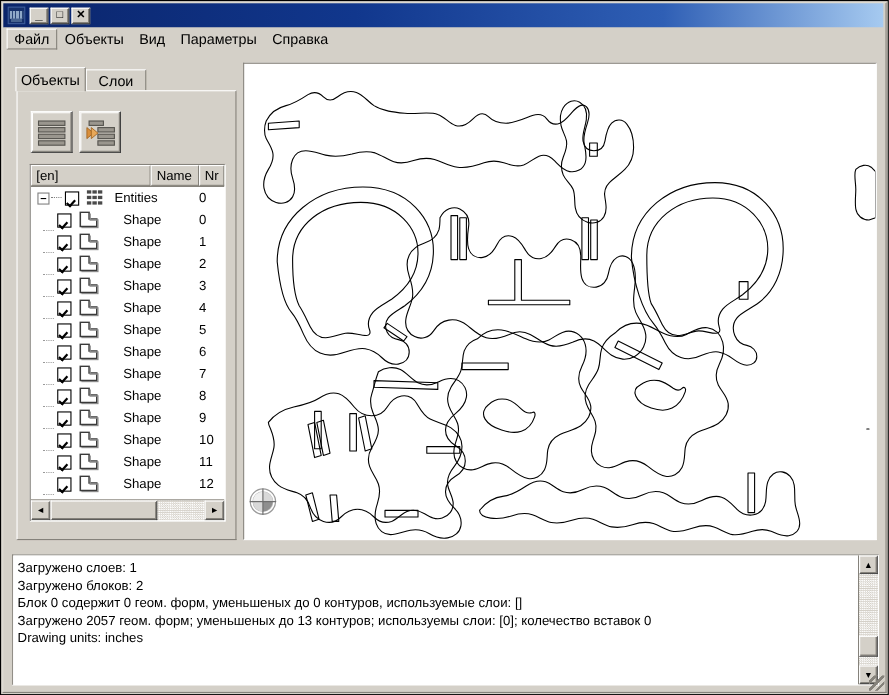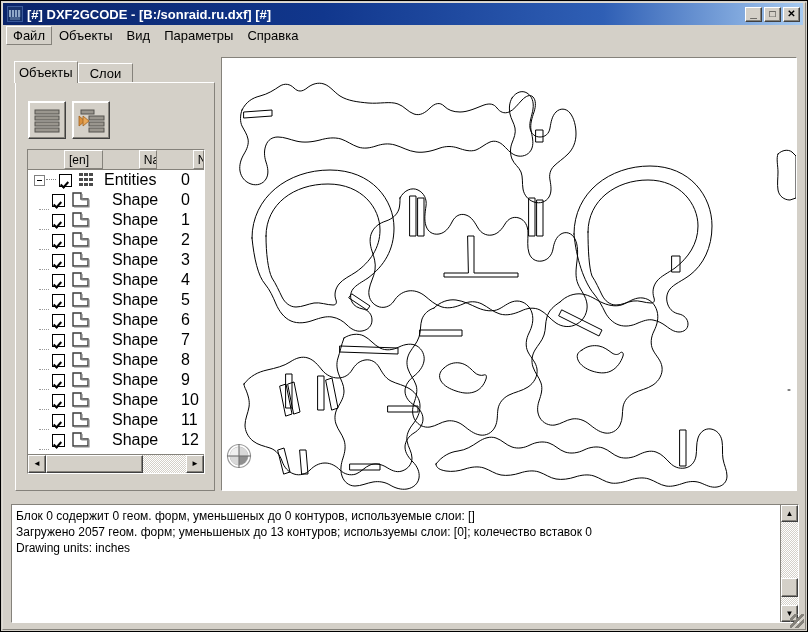--- a/index.html
+++ b/index.html
@@ -230,37 +230,36 @@
     border-right: 1px solid #85827b;
     border-bottom: 1px solid #85827b;
     box-sizing: border-box;
     display: flex; align-items: center;
     padding-left: 4px;
     font-size: 12px;
     color: #000;
     overflow: hidden;
     white-space: nowrap;
     cursor: default;
-    margin-left: 36px;
   }
   .th-en { width: 116px; }
   .th-name { width: 46px; }
   .th-nr { width: 24px; }
 
   #tree-rows {
     position: relative;
     height: 283px;
     overflow: hidden;
     background: #ffffff;
   }
   .tree-row {
     height: 20px;
     display: flex;
     align-items: center;
-    font-size: 16px;
+    font-size: 12px;
     white-space: nowrap;
     position: relative;
     cursor: default;
   }
   .tw-expander {
     width: 11px; height: 11px;
     border: 1px solid #808080;
     background: #ffffff;
     position: relative;
     box-sizing: border-box;
@@ -445,21 +444,20 @@
   }
 </style>
 </head>
 <body>
 
 <div id="app-window">
   <div class="win-inner"></div>
 
   <div id="title-bar">
     <div id="title-icon"></div>
-    <div id="title-text">[#] DXF2GCODE - [B:/sonraid.ru.dxf] [#]</div>
     <div class="caption-btns">
       <div class="cap-btn cap-min">
         <span>_</span>
       </div>
       <div class="cap-btn">
         <span>□</span>
       </div>
       <div class="cap-btn">
         <span>✕</span>
       </div>
@@ -890,20 +888,22 @@
           <path d="M17,398 L8,398 A9,9 0 0,1 17,389 Z" fill="#efefef"></path>
           <line x1="5" y1="398" x2="29" y2="398" stroke="#6f6f6f" stroke-width="1.1"></line>
           <line x1="17" y1="386" x2="17" y2="410" stroke="#6f6f6f" stroke-width="1.1"></line>
         </g>
       </svg>
     </div>
   </div>
 
   <div id="log-frame">
     <div id="log-text">
+        <div>Загружено слоев: 1</div>
+        <div>Загружено блоков: 2</div>
         <div>Блок 0 содержит 0 геом. форм, уменьшеных до 0 контуров, используемые слои: []</div>
         <div>Загружено 2057 геом. форм; уменьшеных до 13 контуров; используемы слои: [0]; колечество вставок 0</div>
         <div>Drawing units: inches</div>
       </div>
     <div id="log-vscroll">
       <div class="sb-btn" style="width:17px;height:17px;">
         <span class="arrow">▲</span>
       </div>
       <div class="vsb-track">
         <div class="vsb-thumb" style="top:56px;"></div>

